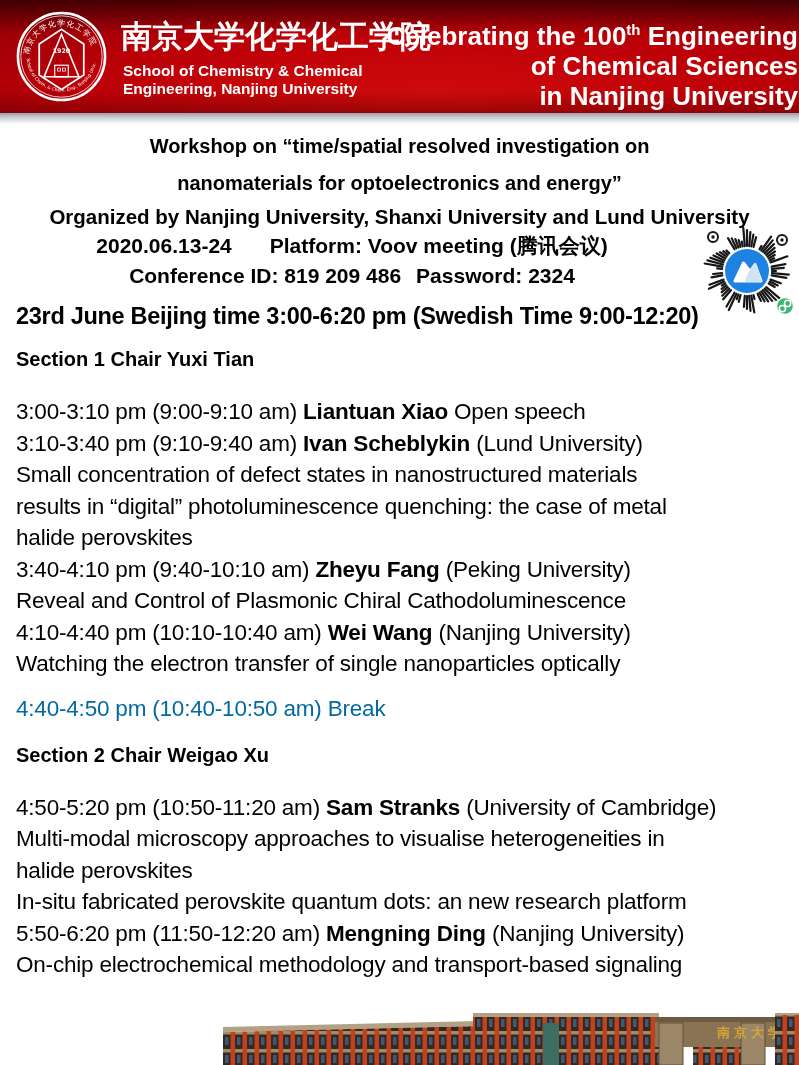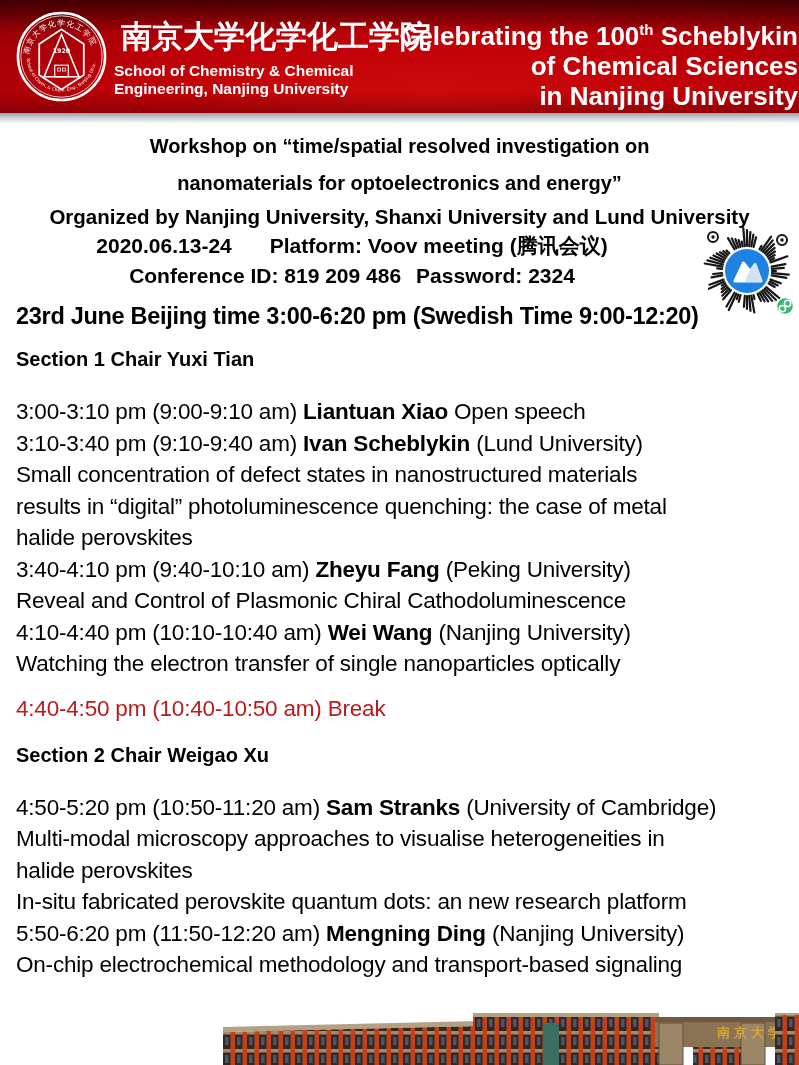--- a/index.html
+++ b/index.html
@@ -15,21 +15,21 @@
   .header-shadow{height:11px;background:linear-gradient(180deg,#99a1a9 0%,#ccd1d5 45%,#ffffff 100%);}
 
   .seal{position:absolute;left:15px;top:10px;width:93px;height:93px;}
   .seal svg{width:100%;height:100%;}
   .seal *{stroke:#fff;fill:none;}
   .seal text,.seal textPath{fill:#fff;stroke:none;font-family:"DejaVu Sans",sans-serif;}
 
   .school-cn{position:absolute;left:121px;top:18px;width:250px;color:#fff;
     font-family:"DejaVu Serif",serif;font-weight:bold;font-size:31px;line-height:36px;
     white-space:nowrap;letter-spacing:0px;}
-  .school-en{position:absolute;left:114px;top:62px;color:#fff;font-weight:bold;
+  .school-en{position:absolute;left:123px;top:62px;color:#fff;font-weight:bold;
     font-size:15.5px;line-height:18px;white-space:nowrap;}
 
   .banner{position:absolute;top:15px;right:1px;text-align:right;color:#fff;
     font-weight:bold;font-size:26px;line-height:30px;white-space:nowrap;}
   .banner sup{font-size:15px;}
 
   
   .intro{text-align:center;}
   .title{font-weight:bold;font-size:20px;line-height:37px;margin:4px 0 0;white-space:nowrap;}
   .organizer{font-weight:bold;font-size:20.5px;line-height:29px;margin:0;white-space:nowrap;}
@@ -38,21 +38,21 @@
   .meeting .gap-lg{margin-left:38px;}
   .meeting .gap-sm{margin-left:15px;}
 
   
   .schedule{padding:0 6px 0 16px;position:relative;}
   .day-heading{font-weight:bold;font-size:23.5px;letter-spacing:-0.3px;line-height:31px;
     margin:10px 0 0;white-space:nowrap;}
   .section-heading{font-weight:bold;font-size:20px;line-height:31px;margin:12px 0 21px;white-space:nowrap;}
   .item{font-size:22.5px;letter-spacing:-0.2px;line-height:31.5px;margin:0;white-space:nowrap;}
   .break{font-size:22.5px;letter-spacing:-0.2px;line-height:31px;margin:13px 0 16px;
-    color:#b91c1c;white-space:nowrap;}
+    color:#0369a1;white-space:nowrap;}
   .item b,.section-heading b{font-weight:bold;}
 
   
   .qr{position:absolute;left:697px;top:224px;width:101px;height:107px;z-index:5;}
   .qr-rays line{stroke:#161616;stroke-width:2.2;stroke-linecap:round;}
 
   
   .building{position:absolute;right:0;bottom:0;width:576px;height:52px;z-index:4;}
 </style>
 </head>
@@ -84,21 +84,21 @@
   </div>
 
   <div class="school-cn">南京大学化学化工学院</div>
 
   <div class="school-en">
     <div>School of Chemistry &amp; Chemical</div>
     <div>Engineering, Nanjing University</div>
   </div>
 
   <div class="banner">
-    <div><span>Celebrating the 100</span><sup>th</sup><span> Scheblykin</span></div>
+    <div><span>Celebrating the 100</span><sup>th</sup><span> Engineering</span></div>
     <div>of Chemical Sciences</div>
     <div>in Nanjing University</div>
   </div>
 </div>
 <div class="header-shadow"></div>
 
 <div class="intro">
   <p class="title">
     <span style="display:block">Workshop on “time/spatial resolved investigation on</span>
     <span style="display:block">nanomaterials for optoelectronics and energy”</span>

